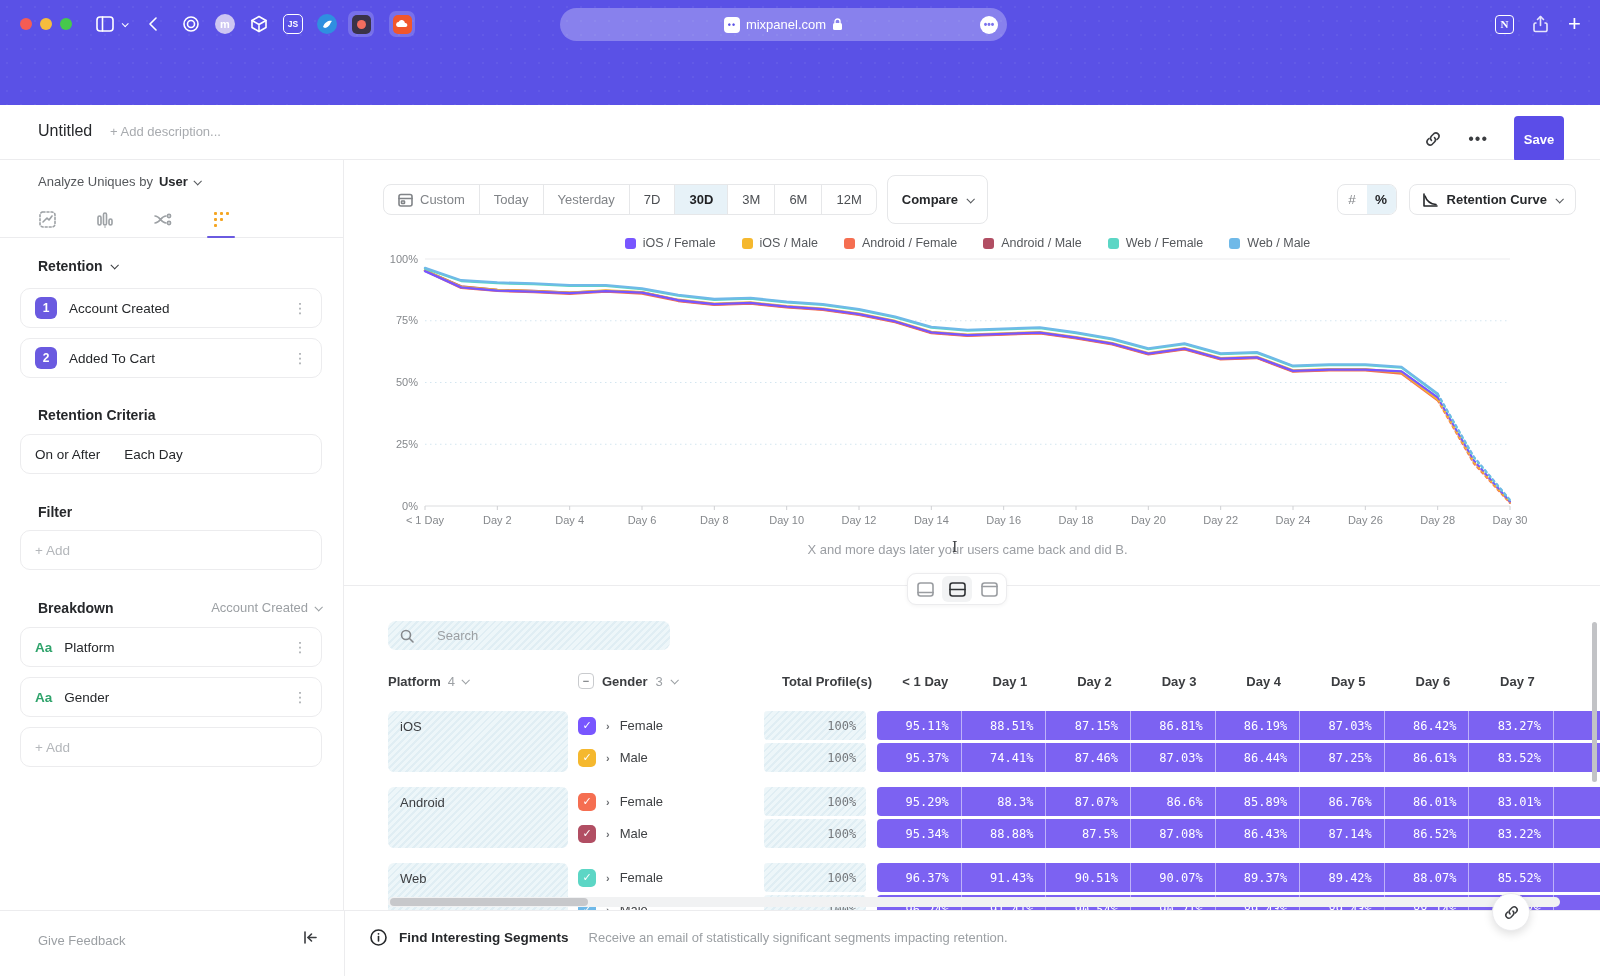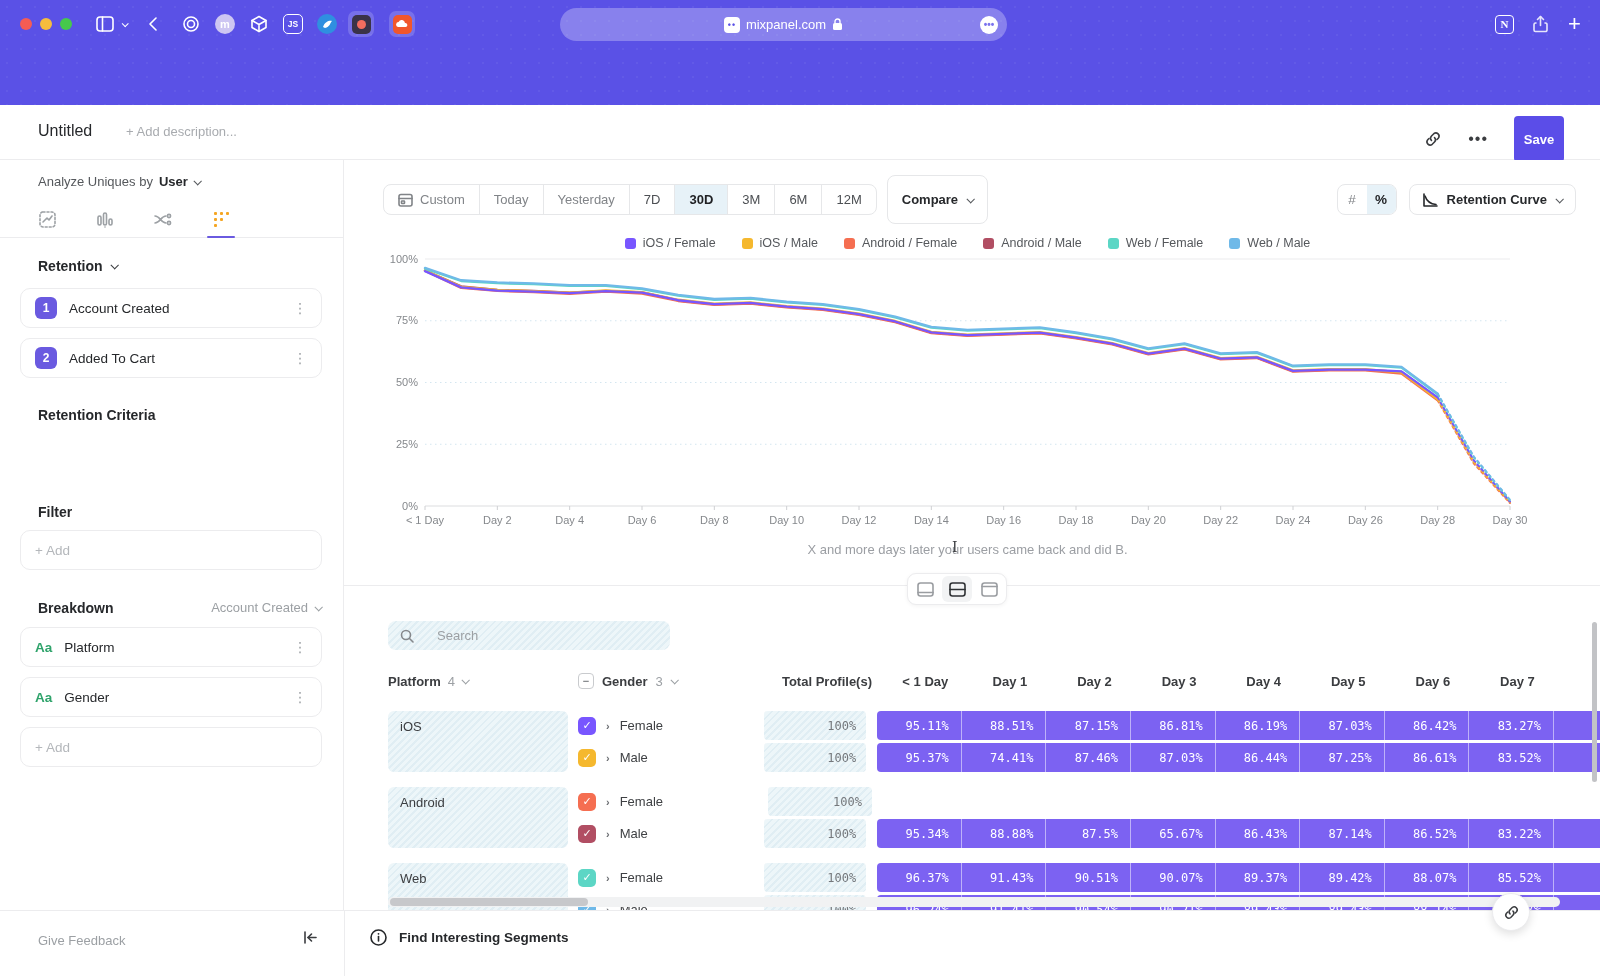--- a/index.html
+++ b/index.html
@@ -32,21 +32,21 @@
   .nav-ric { width:22px; height:22px; display:flex; align-items:center; justify-content:center; }
   .proj { text-align:left; line-height:1.25; }
   .proj .p1 { font-size:13px; font-weight:700; }
   .proj .p2 { font-size:11.5px; opacity:.92; }
 
   .chev { display:inline-block; width:6px; height:6px; border-right:1.6px solid currentColor; border-bottom:1.6px solid currentColor; transform:rotate(45deg) translateY(-1px); }
 
   
   .rpthead { position:absolute; left:0; top:105px; width:1600px; height:55px; background:#fff; border-bottom:1px solid #ececee; }
   .rpt-title { position:absolute; left:38px; top:17px; font-size:16px; font-weight:400; color:#26282b; }
-  .rpt-desc { position:absolute; left:110px; top:19px; font-size:13px; color:#a8abaf;margin-left:16px; }
+  .rpt-desc { position:absolute; left:110px; top:19px; font-size:13px; color:#a8abaf; }
   .rpt-actions { position:absolute; right:36px; top:11px; display:flex; align-items:center; gap:26px; }
   .savebtn { width:50px; height:46px; background:#5b4de8; color:#fff; border:none; border-radius:4px; font-size:13px; font-weight:600; font-family:inherit; }
   .dots3 { color:#3b3d40; font-size:16px; letter-spacing:1px; }
 
   
   .sidebar { position:absolute; left:0; top:160px; width:344px; height:750px; background:#fff; border-right:1px solid #ececee; }
   .an-row { position:absolute; left:38px; top:14px; font-size:13px; color:#55585c; display:flex; gap:6px; align-items:center; }
   .an-row b { color:#26282b; font-weight:700; }
   .tabs { position:absolute; left:0; top:42px; width:344px; height:36px; border-bottom:1px solid #ececee; display:flex; gap:24px; padding-left:30px; }
   .tab { width:34px; display:flex; align-items:center; justify-content:center; position:relative; color:#9ca0a4; }
@@ -367,20 +367,24 @@
           <span class="kebab">⋮</span>
         </div>
         <div class="card" style="top: 178px;">
           <span class="stepnum">2</span>
           <span class="lbl">Added To Cart</span>
           <span class="kebab">⋮</span>
         </div>
       </div>
 
     <div class="side-sec sec-label" style="top:247px">Retention Criteria</div>
+    <div class="card" style="top:274px">
+      <span class="lbl">On or After</span>
+      <span class="lbl" style="margin-left:12px">Each Day</span>
+    </div>
 
     <div class="side-sec sec-label" style="top:344px">Filter</div>
     <div class="card addcard" style="top:370px">+ Add</div>
 
     <div class="side-sec sec-label" style="top:440px">Breakdown</div>
     <div class="bd-scope" style="top:440px">
       <span>Account Created</span>
         <span class="chev"></span>
     </div>
     <div id="breakdowns-container">
@@ -635,33 +639,44 @@
         </div>
         <div class="tgroup">
           <div class="pcell hatch">Android</div>
           <div class="trow">
             <span class="gcell">
               <span class="cbx" style="background:#F56E51">✓</span>
               <span class="garrow">›</span>
               <span class="gname">Female</span>
             </span>
             <span class="totcell hatch">100%</span>
+            <span class="cells">
+              <span class="dcell first">95.29%</span>
+              <span class="dcell">88.3%</span>
+              <span class="dcell">87.07%</span>
+              <span class="dcell">86.6%</span>
+              <span class="dcell">85.89%</span>
+              <span class="dcell">86.76%</span>
+              <span class="dcell">86.01%</span>
+              <span class="dcell">83.01%</span>
+              <span class="dcell sliver"></span>
+            </span>
           </div>
           <div class="trow">
             <span class="gcell">
               <span class="cbx" style="background:#B14E63">✓</span>
               <span class="garrow">›</span>
               <span class="gname">Male</span>
             </span>
             <span class="totcell hatch">100%</span>
             <span class="cells">
               <span class="dcell first">95.34%</span>
               <span class="dcell">88.88%</span>
               <span class="dcell">87.5%</span>
-              <span class="dcell">65.67%</span>
+              <span class="dcell">87.08%</span>
               <span class="dcell">86.43%</span>
               <span class="dcell">87.14%</span>
               <span class="dcell">86.52%</span>
               <span class="dcell">83.22%</span>
               <span class="dcell sliver"></span>
             </span>
           </div>
         </div>
         <div class="tgroup">
           <div class="pcell hatch">Web</div>
@@ -724,20 +739,21 @@
         </svg>
     </span>
     <div class="bb-divider"></div>
     <div class="fis">
       <svg width="17" height="17" viewBox="0 0 17 17" class="stroke-ic" style="color:#26282b">
           <circle cx="8.5" cy="8.5" r="7.5"></circle>
           <line x1="8.5" y1="7.5" x2="8.5" y2="12"></line>
           <circle cx="8.5" cy="4.8" r=".9" fill="currentColor" stroke="none"></circle>
         </svg>
       <span class="t">Find Interesting Segments</span>
+      <span class="d">Receive an email of statistically significant segments impacting retention.</span>
     </div>
     <div class="fab">
       <svg width="17" height="17" viewBox="0 0 18 18" class="stroke-ic">
           <path d="M7.5 10.5 a3.2 3.2 0 0 1 0-4.5 l2.3-2.3 a3.2 3.2 0 0 1 4.5 4.5 l-1.3 1.3"></path>
           <path d="M10.5 7.5 a3.2 3.2 0 0 1 0 4.5 l-2.3 2.3 a3.2 3.2 0 0 1-4.5-4.5 l1.3-1.3"></path>
         </svg>
     </div>
   </div>
 </div>
 

